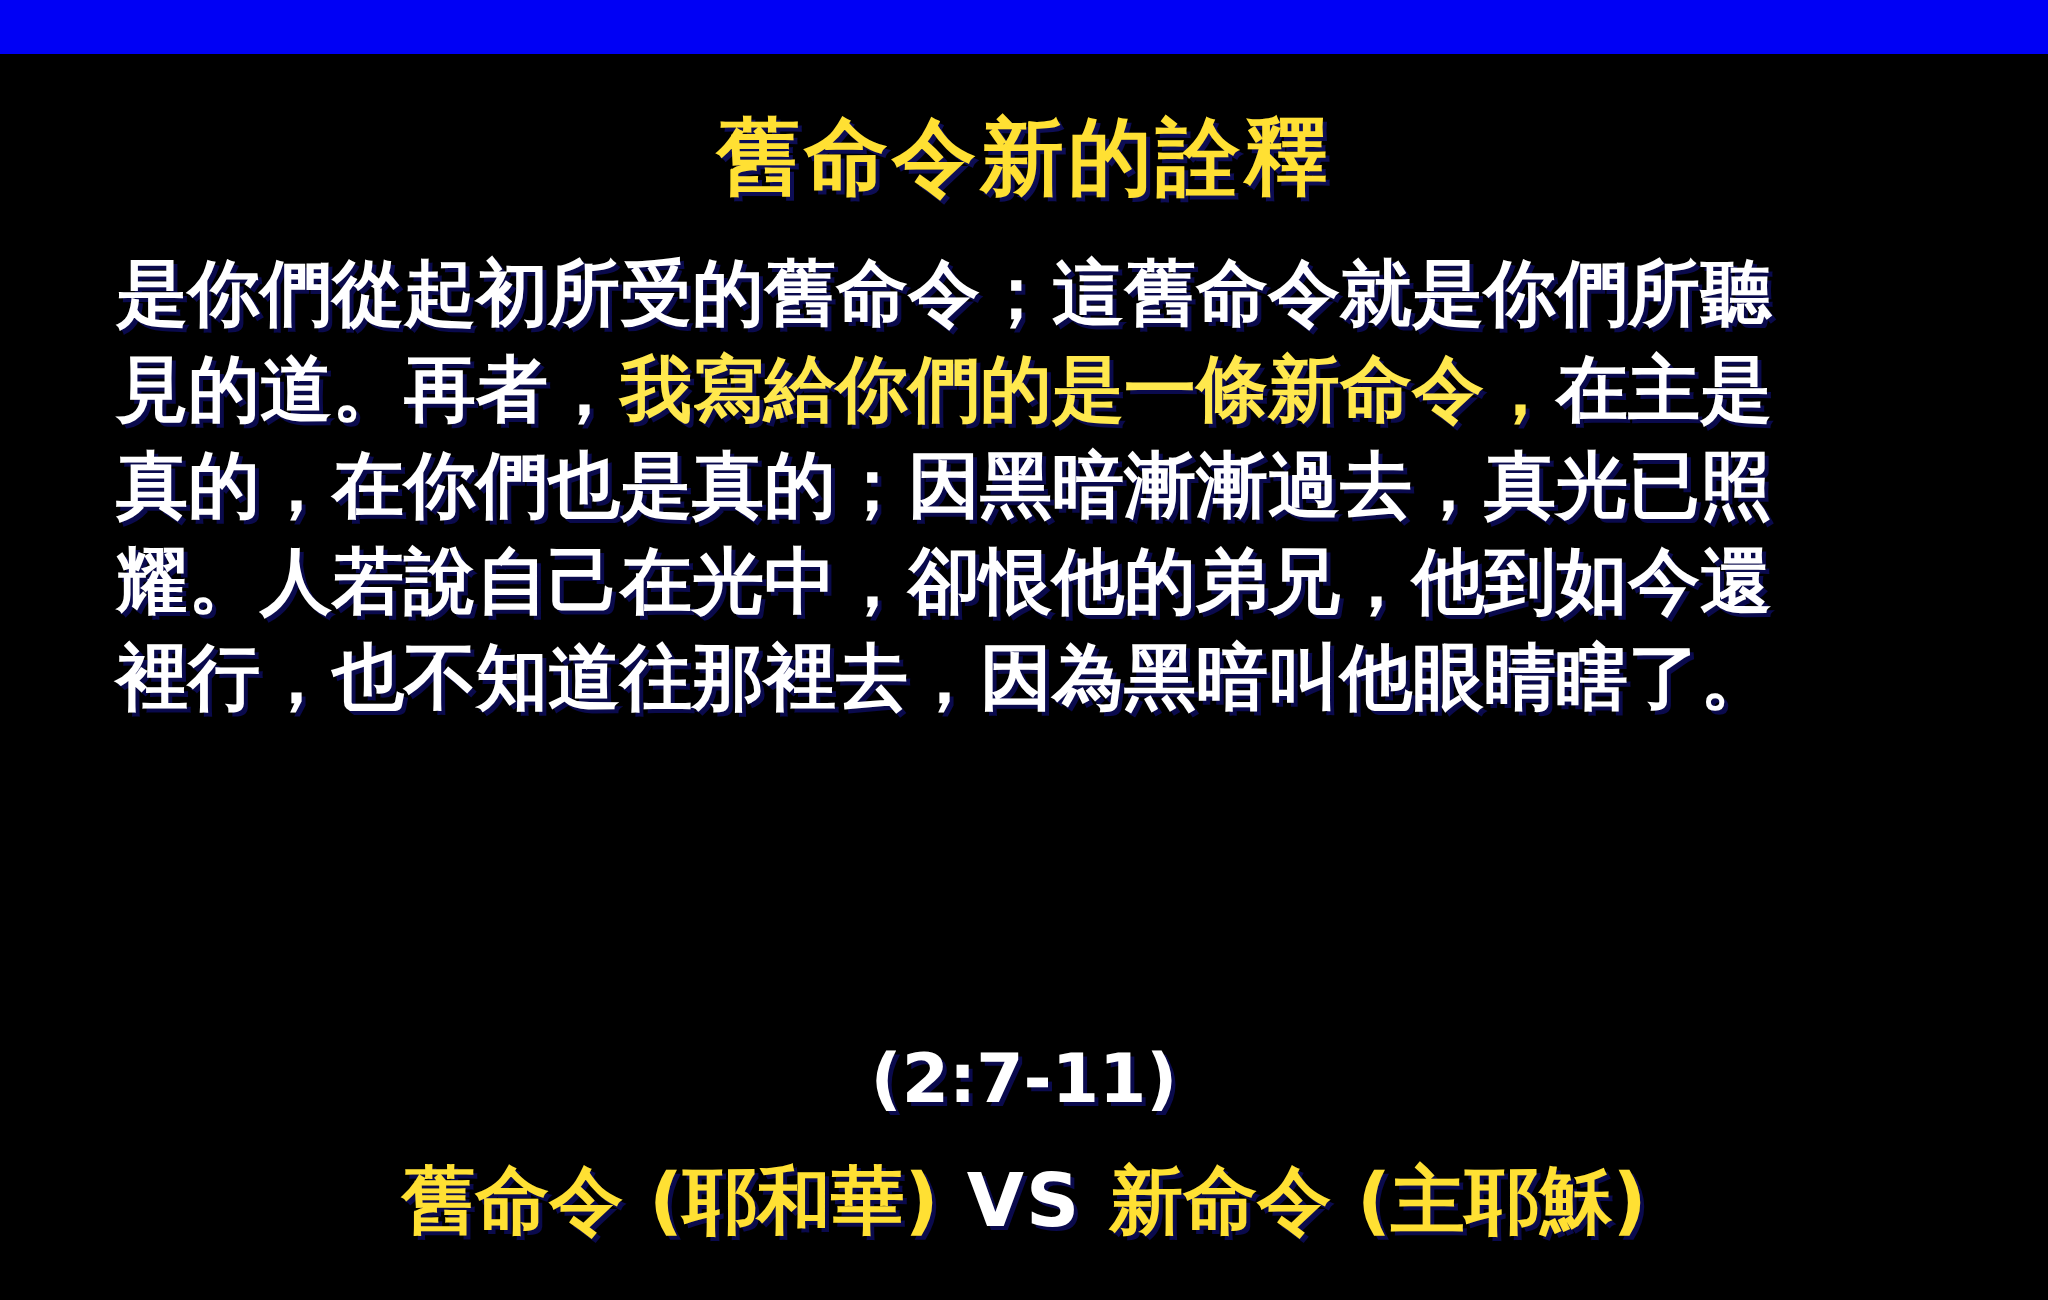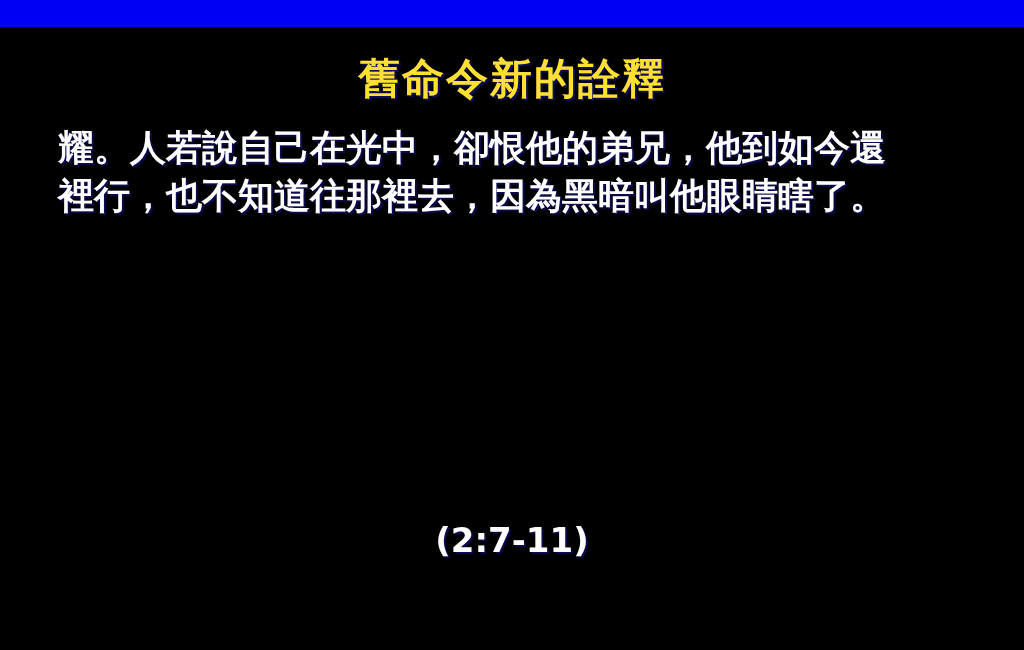--- a/index.html
+++ b/index.html
@@ -101,20 +101,26 @@
   }
 </style>
 </head>
 <body style="background: rgb(0, 0, 245);">
 
 <div id="slide" style="background: #000000; margin-top: 27px;">
 
   <div id="title" style="color: rgb(255, 224, 51);">舊命令新的詮釋</div>
 
   <div id="body-text" style="color: rgb(255, 255, 255);">
+      <span class="line"><span>是你們從起初所受的舊命令；這舊命令就是你們所聽</span></span>
+      <span class="line"><span>見的道。再者，</span><span class="hl" style="color: rgb(255, 232, 77);">我寫給你們的是一條新命令，</span><span>在主是</span></span>
+      <span class="line"><span>真的，在你們也是真的；因黑暗漸漸過去，真光已照</span></span>
       <span class="line"><span>耀。人若說自己在光中，卻恨他的弟兄，他到如今還</span></span>
       <span class="line"><span>裡行，也不知道往那裡去，因為黑暗叫他眼睛瞎了。</span></span>
     </div>
 
   <div id="verse-ref">(2:7-11)</div>
 
+  <div id="footer-line">
+    <span class="old-cmd" style="color: rgb(255, 224, 51);">舊命令 (耶和華)</span><span class="vs" style="color: rgb(255, 255, 255);">VS</span><span class="new-cmd" style="color: rgb(255, 224, 51);">新命令 (主耶穌)</span>
+  </div>
 
 </div>
 
 </body></html>

